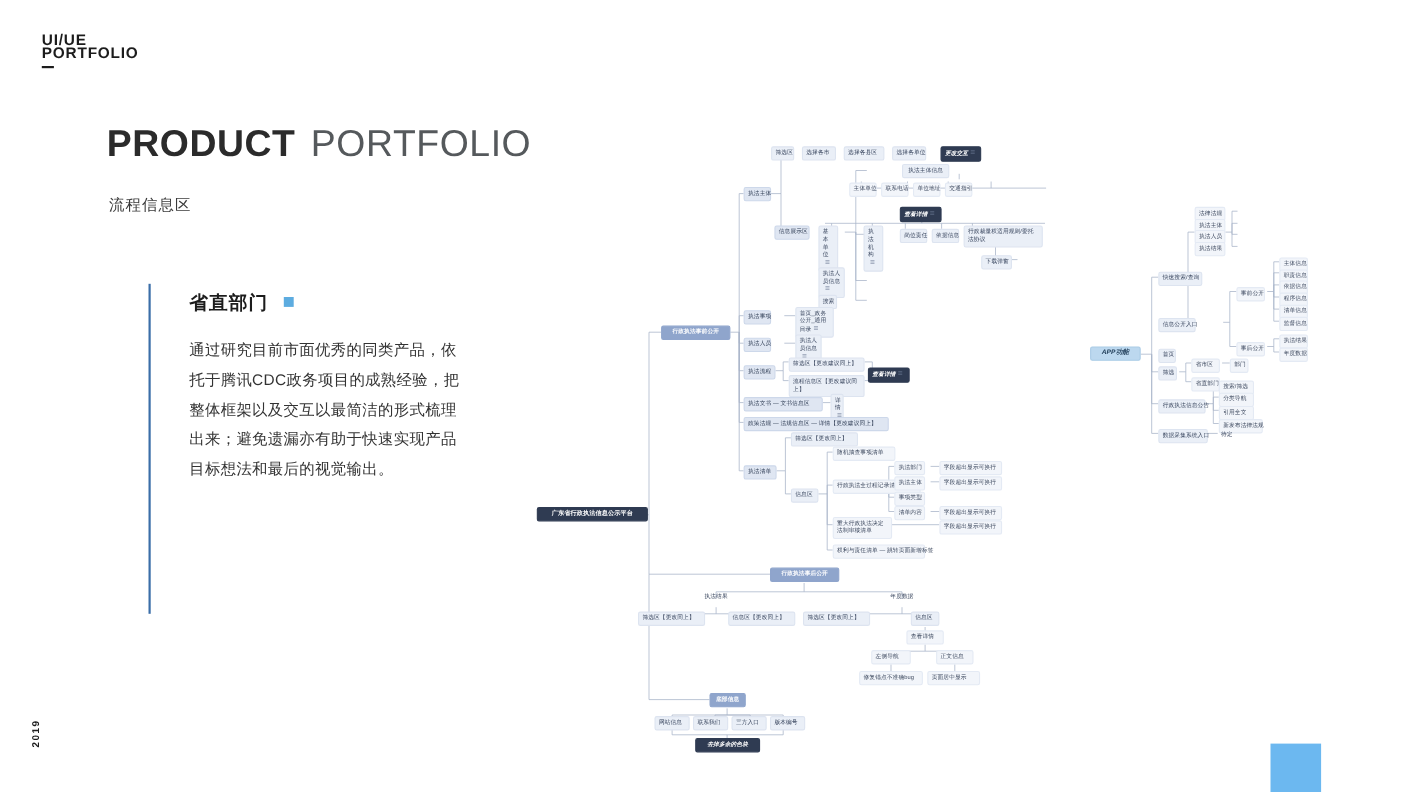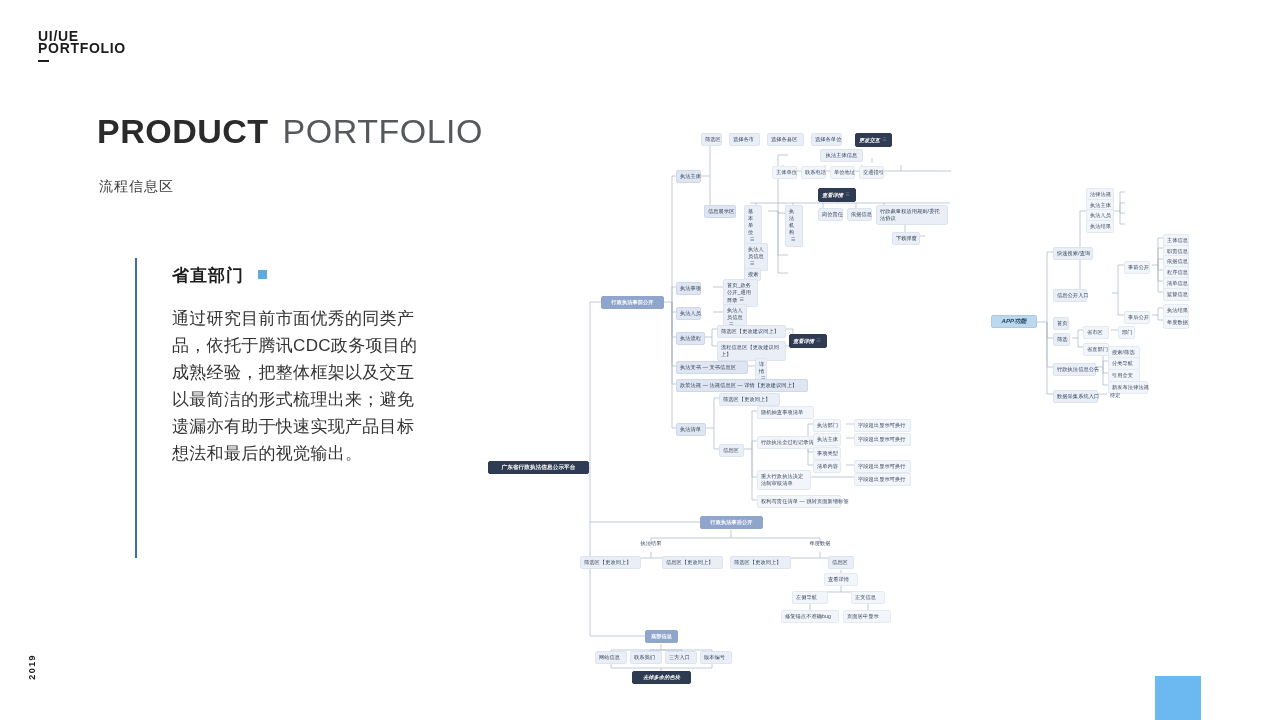--- a/index.html
+++ b/index.html
@@ -17,21 +17,21 @@
         letter-spacing:1.4px;color:#1c1c1c;
         writing-mode:vertical-rl;transform:rotate(180deg);}
   .title-wrap{position:absolute;left:97px;top:112px;white-space:nowrap;}
   .title-bold{font-size:34px;font-weight:bold;letter-spacing:.5px;color:#2b2b2b;}
   .title-thin{font-size:34px;font-weight:300;letter-spacing:.5px;color:#55595c;margin-left:14px;}
   .subtitle{position:absolute;left:99px;top:178px;font-size:14px;color:#3a3a3a;letter-spacing:1px;}
   .accent-rule{position:absolute;left:135px;top:258px;width:1.5px;height:300px;background:#3b6ea8;}
   .lead{position:absolute;left:172px;top:264px;width:262px;}
   .lead h3{margin:0;font-size:17px;font-weight:bold;color:#1c1c1c;letter-spacing:1px;display:inline-block;}
   .lead .sq{display:inline-block;width:9px;height:9px;background:#5dace0;margin-left:14px;vertical-align:2px;}
-  .lead p{margin:18px 16px 0 0;font-size:17px;line-height:27px;color:#333;letter-spacing:.3px;}
+  .lead p{margin:18px 16px 0 0;font-size:14px;line-height:27px;color:#333;letter-spacing:.3px;}
   .corner-square{position:absolute;left:1155px;top:676px;width:46px;height:44px;background:#6cb8f0;}
 
   
   #map{position:absolute;left:0;top:0;width:1280px;height:720px;}
   #links{position:absolute;left:0;top:0;width:1280px;height:720px;}
   .node{position:absolute;box-sizing:border-box;
         font-size:5.2px;line-height:7px;letter-spacing:.1px;
         padding:2px 3px;border-radius:2px;white-space:nowrap;}
   .n-root{background:#2f3b52;color:#ffffff;border:1px solid #2f3b52;font-weight:bold;
           font-size:5.6px;text-align:center;}

